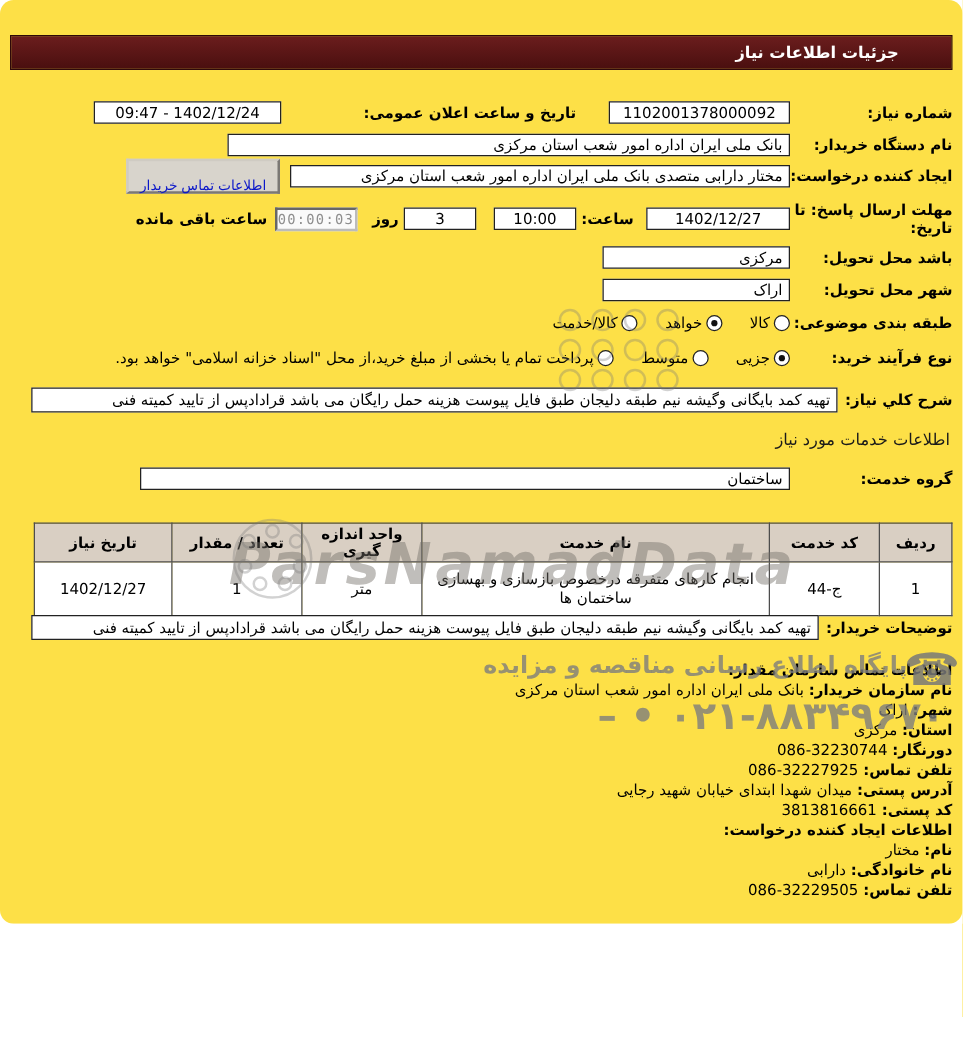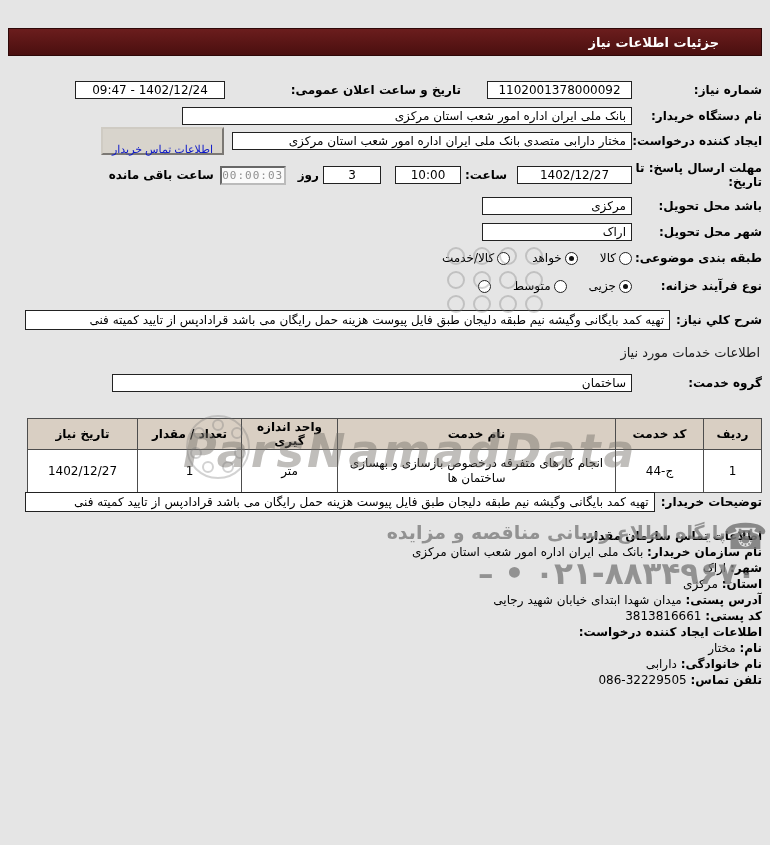--- a/index.html
+++ b/index.html
@@ -1,18 +1,18 @@
 <!DOCTYPE html>
 <html lang="fa" dir="rtl"><head>
 <meta charset="utf-8">
 <style>
   html,body{margin:0;padding:0;background:#fff;}
   .page{
-    width:770px;height:845px;position:relative;background:#e5e5e5;overflow:hidden;
-    direction:rtl;font-family:"DejaVu Sans","Liberation Sans",sans-serif;color:#000;
+    width:770px;height:739px;position:relative;background:#fde047;overflow:hidden;
+    direction:rtl;font-family:"DejaVu Sans","Liberation Sans",sans-serif;color:#000;border-radius:11px;
   }
   
   .titlebar{
     position:absolute;top:28px;right:8px;left:8px;height:28px;box-sizing:border-box;
     background:linear-gradient(180deg,#6b1d1d,#4a0f0f);border:1px solid #2e0808;
     display:flex;align-items:center;color:#fff;font-size:13px;font-weight:bold;
     padding-right:42px;
   }
   
   .frow{position:absolute;right:8px;left:8px;height:20px;display:flex;align-items:center;font-size:12px;}
@@ -113,26 +113,27 @@
     <span class="lblcol">طبقه بندی موضوعی:</span>
     <span class="radio"></span>
     <span class="opt-lbl">کالا</span>
     <span class="radio gap22 checked"></span>
     <span class="opt-lbl">خواهد</span>
     <span class="radio gap22"></span>
     <span class="opt-lbl">کالا/خدمت</span>
   </div>
 
   <div class="frow" style="top:276px">
-    <span class="lblcol">نوع فرآیند خزانه:</span>
+    <span class="lblcol">نوع فرآیند خرید:</span>
     <span class="radio checked"></span>
     <span class="opt-lbl">جزیی</span>
     <span class="radio gap22"></span>
     <span class="opt-lbl">متوسط</span>
     <span class="radio gap22"></span>
+    <span class="opt-lbl">پرداخت تمام یا بخشی از مبلغ خرید،از محل "اسناد خزانه اسلامی" خواهد بود.</span>
   </div>
 
   <div class="frow" style="top:310px;left:25px">
     <span class="flabel">شرح کلي نیاز:</span>
     <div class="box rt" style="flex:1;height:20px;line-height:18px;margin-right:6px">تهیه کمد بایگانی وگیشه نیم طبقه دلیجان طبق فایل پیوست هزینه حمل رایگان می باشد قرادادپس از تایید کمیته فنی</div>
   </div>
 
   <div class="sectionTitle" style="top:345px">اطلاعات خدمات مورد نیاز</div>
 
   <div class="frow" style="top:373px">
@@ -174,20 +175,22 @@
   <div class="frow" style="top:492px;left:25px">
     <span class="flabel">توضیحات خریدار:</span>
     <div class="box rt" style="flex:1;height:20px;line-height:18px;margin-right:6px">تهیه کمد بایگانی وگیشه نیم طبقه دلیجان طبق فایل پیوست هزینه حمل رایگان می باشد قرادادپس از تایید کمیته فنی</div>
   </div>
 
   <div class="contact">
     <div class="cline"><b>اطلاعات تماس سازمان مقدار:</b></div>
     <div class="cline"><b>نام سازمان خریدار:</b> <span>بانک ملی ایران اداره امور شعب استان مرکزی</span></div>
     <div class="cline"><b>شهر:</b> <span>اراک</span></div>
     <div class="cline"><b>استان:</b> <span>مرکزی</span></div>
+    <div class="cline"><b>دورنگار:</b> <span class="num">086-32230744</span></div>
+    <div class="cline"><b>تلفن تماس:</b> <span class="num">086-32227925</span></div>
     <div class="cline"><b>آدرس پستی:</b> <span>میدان شهدا ابتدای خیابان شهید رجایی</span></div>
     <div class="cline"><b>کد پستی:</b> <span class="num">3813816661</span></div>
     <div class="cline"><b>اطلاعات ایجاد کننده درخواست:</b></div>
     <div class="cline"><b>نام:</b> <span>مختار</span></div>
     <div class="cline"><b>نام خانوادگی:</b> <span>دارابی</span></div>
     <div class="cline"><b>تلفن تماس:</b> <span class="num">086-32229505</span></div>
   </div>
 
   <div class="wm wm-brand">ParsNamadData</div>
   <div class="wm wm-line1">پایگاه اطلاع رسانی مناقصه و مزایده</div>

